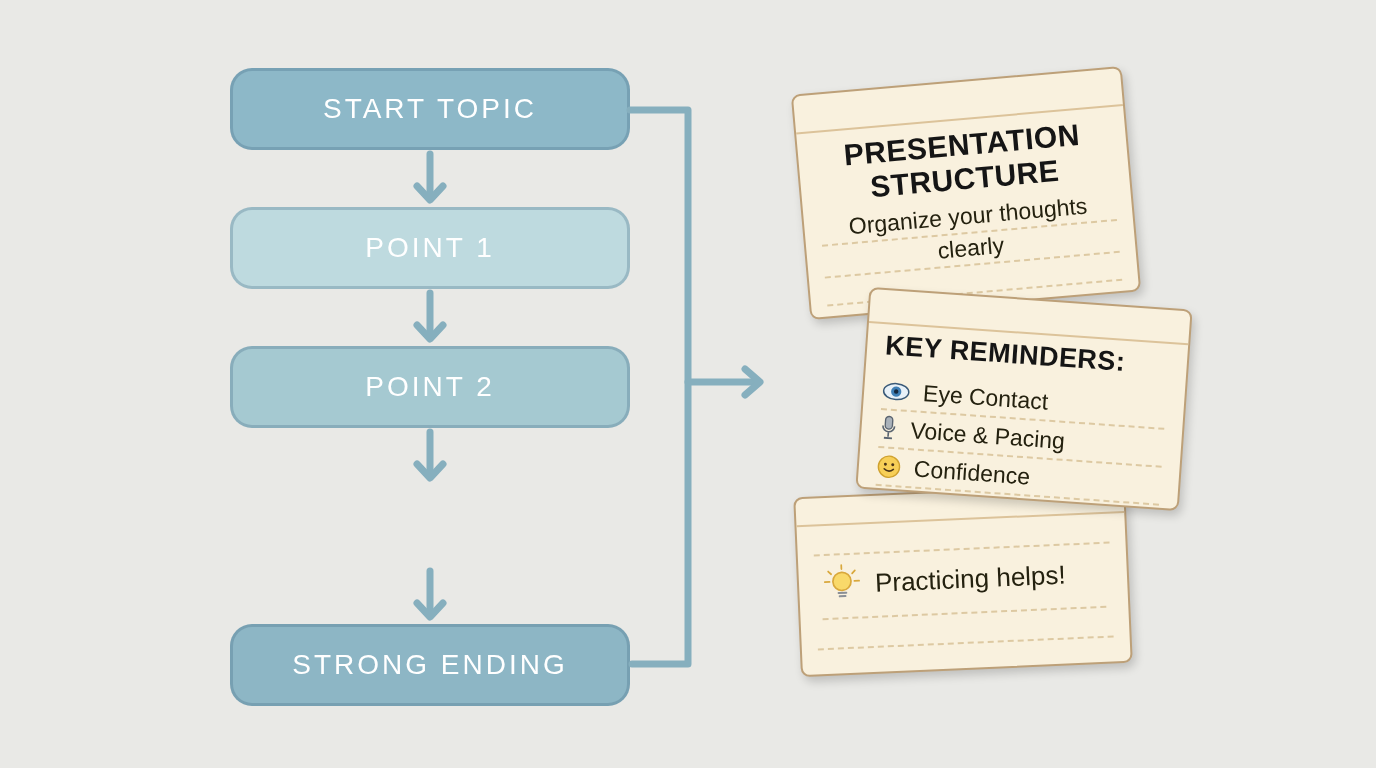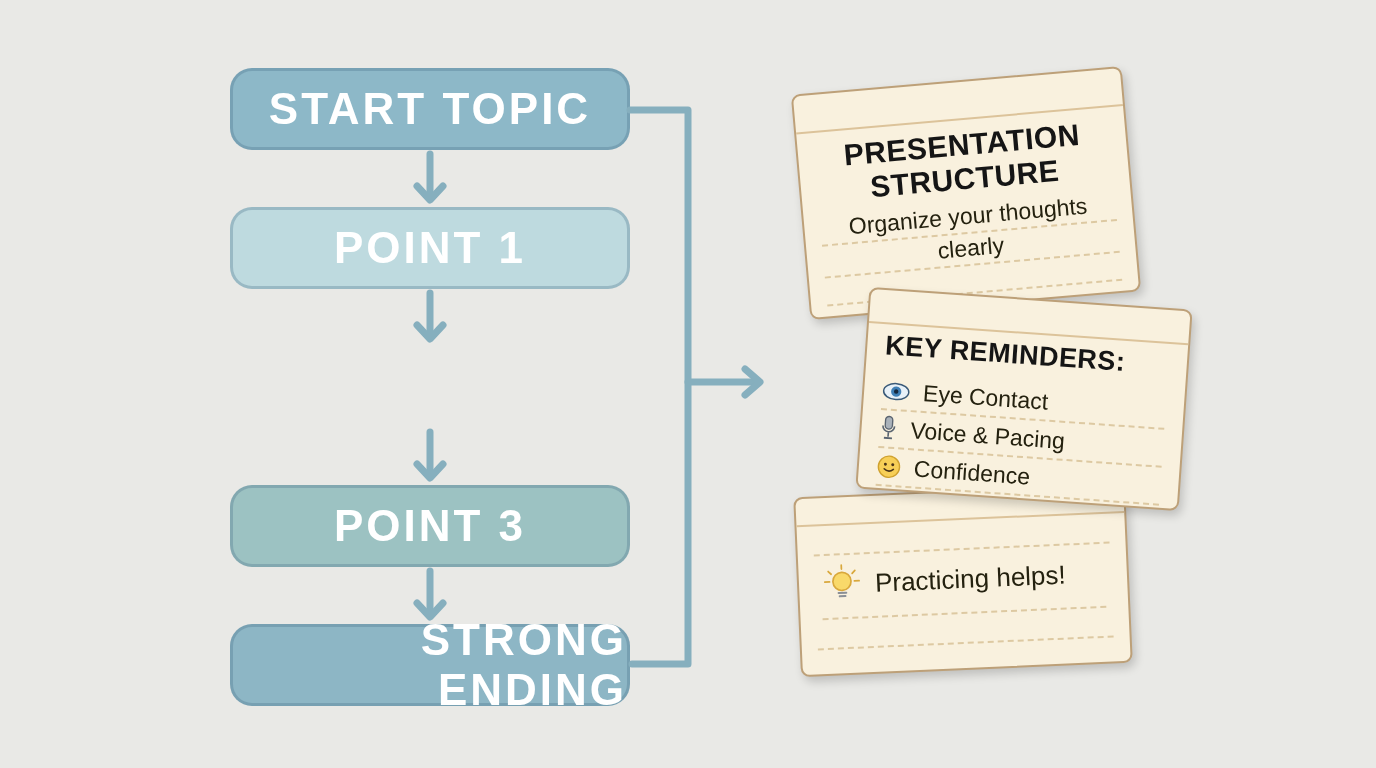--- a/index.html
+++ b/index.html
@@ -8,21 +8,21 @@
     overflow:hidden; font-family:"Liberation Sans", sans-serif;
   }
   
   .node {
     position:absolute; left:230px; width:400px; height:82px;
     border-radius:22px; box-sizing:border-box;
     border:3px solid rgba(70,110,135,0.30);
     display:flex; align-items:center; justify-content:center;
   }
   .node-label {
-    color:#ffffff; font-weight:bold; font-size:44px; letter-spacing:3px;
+    color:#ffffff; font-weight:normal; font-size:28px; letter-spacing:3px;
     text-transform:uppercase;
   }
   .overlay { position:absolute; left:0; top:0; }
   
   .card {
     position:absolute; background:#f9f1de;
     border:2.5px solid #bda078; border-radius:9px;
     box-shadow:3px 5px 10px rgba(0,0,0,0.18);
     box-sizing:border-box;
   }
@@ -71,22 +71,22 @@
 <body>
 
 <div class="canvas">
 
   <div class="node" style="top: 68px; background: rgb(141, 184, 200);">
     <span class="node-label">START TOPIC</span>
   </div>
   <div class="node" style="top: 207px; background: rgb(190, 218, 223);">
     <span class="node-label">POINT 1</span>
   </div>
-  <div class="node" style="top: 485px; background: rgb(156, 194, 194);">
-    <span class="node-label">POINT 3</span>
+  <div class="node" style="top: 346px; background: rgb(165, 201, 209);">
+    <span class="node-label">POINT 2</span>
   </div>
   <div class="node" style="top: 624px; background: rgb(141, 182, 197); text-align: right;">
     <span class="node-label">STRONG ENDING</span>
   </div>
 
   <svg class="overlay" width="1376" height="768" viewBox="0 0 1376 768">
     <g fill="none" stroke-width="7" stroke-linecap="round" stroke-linejoin="round" style="stroke: rgb(134, 175, 190);">
       <line x1="430" y1="154" x2="430" y2="196"></line>
       <polyline points="417,186 430,200 443,186"></polyline>
       <line x1="430" y1="293" x2="430" y2="335"></line>

